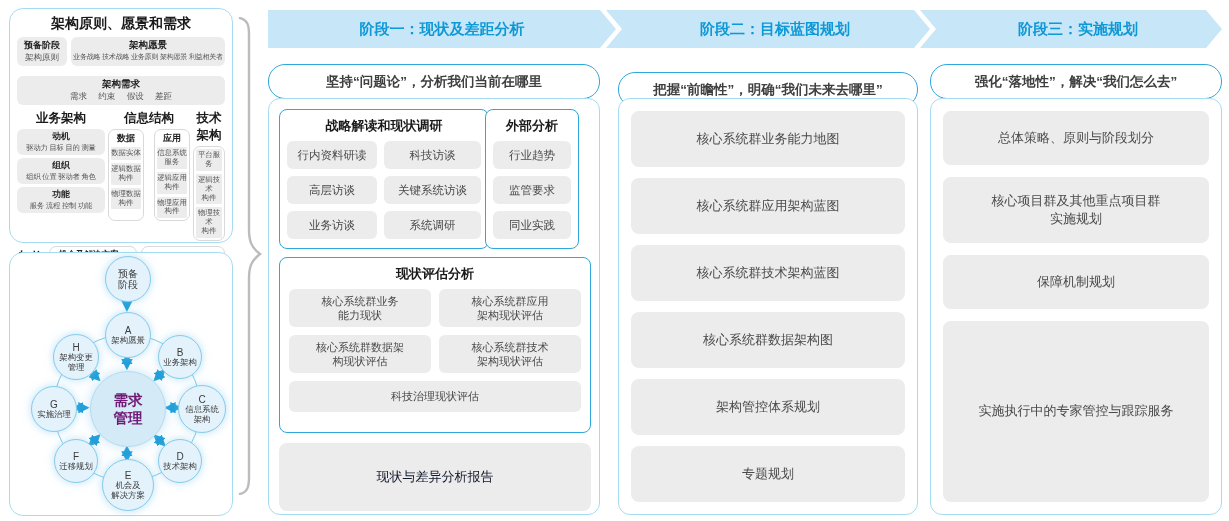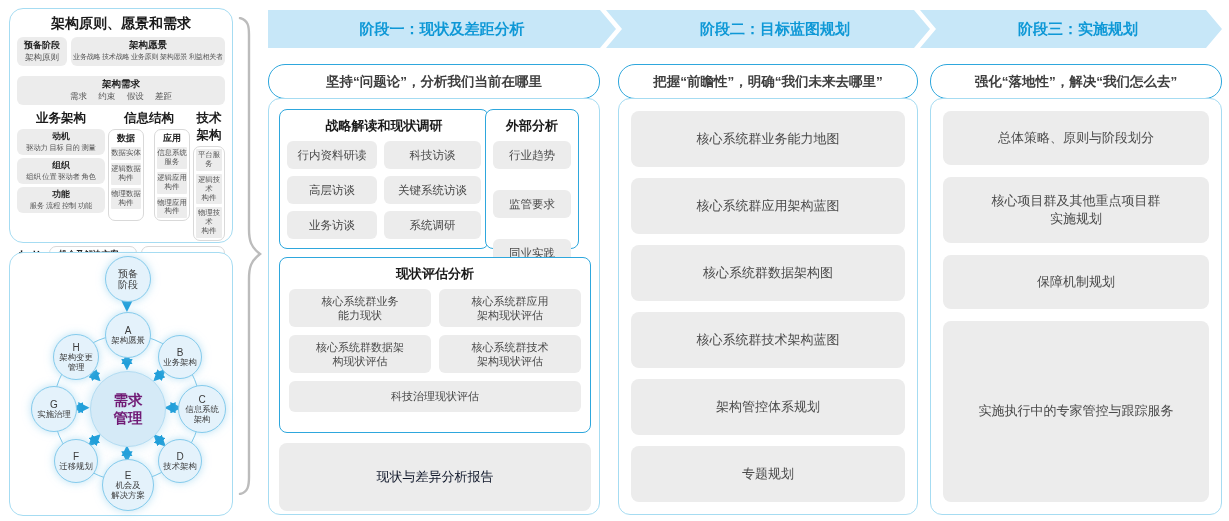--- a/index.html
+++ b/index.html
@@ -106,40 +106,40 @@
   .band2 { left: 606px; width: 324px; }
   .band3 { left: 920px; width: 302px; }
 
   .subtitle {
     position: absolute; top: 64px; height: 35px; background: #fff;
     border: 1.5px solid #2ea7dd; border-radius: 17px;
     display: flex; align-items: center; justify-content: center;
     font-size: 13.5px; font-weight: bold; color: #3f3f3f;
   }
   .sub1 { left: 268px; width: 332px; }
-  .sub2 { left: 618px; width: 300px; }
+  .sub2 { left: 618px; width: 300px; margin-top: 8px; }
   .sub3 { left: 930px; width: 292px; }
 
   
   .pc { position: absolute; top: 98px; height: 417px; background: #fff; border: 1.5px solid #a6dcf2; border-radius: 12px; }
   .pc1 { left: 268px; width: 332px; }
   .pc2 { left: 618px; width: 300px; }
   .pc3 { left: 930px; width: 292px; }
 
   .bluebox { position: absolute; background: #fff; border: 1.5px solid #2ea7dd; border-radius: 8px; }
   .bb-title { text-align: center; font-size: 13px; font-weight: bold; color: #1a1a1a; margin-top: 7px; }
   .research-box { left: 10px; top: 10px; width: 210px; height: 140px; }
   .research-grid { display: grid; grid-template-columns: 1fr 1.08fr; gap: 7px; padding: 6px 7px 0; }
   .gbox-sm {
     background: #ececec; border-radius: 6px; height: 28px;
     display: flex; align-items: center; justify-content: center;
     font-size: 11.5px; color: #4a4a4a;
   }
   .external-box { left: 216px; top: 10px; width: 94px; height: 140px; }
-  .ext-list { display: flex; flex-direction: column; gap: 21px; padding: 6px 7px 0; }
+  .ext-list { display: flex; flex-direction: column; gap: 7px; padding: 6px 7px 0; }
   .assess-box { left: 10px; top: 158px; width: 312px; height: 176px; }
   .assess-grid { display: grid; grid-template-columns: 1fr 1fr; gap: 8px; padding: 6px 9px 0; }
   .assess-grid .gbox-md {
     background: #ececec; border-radius: 6px; height: 38px;
     display: flex; align-items: center; justify-content: center;
     font-size: 11px; color: #4a4a4a; text-align: center; white-space: pre-line; line-height: 1.3;
   }
   .assess-grid .gbox-md:last-child { grid-column: 1 / -1; height: 31px; }
   .report-box {
     position: absolute; left: 10px; top: 344px; width: 312px; height: 68px;
@@ -372,22 +372,22 @@
           <div class="gbox-md">科技治理现状评估</div>
         </div>
     </div>
     <div class="report-box">现状与差异分析报告</div>
   </div>
 
   <div class="pc pc2">
     <div class="p2-list">
         <div class="gbox-lg">核心系统群业务能力地图</div>
         <div class="gbox-lg">核心系统群应用架构蓝图</div>
+        <div class="gbox-lg">核心系统群技术架构蓝图</div>
         <div class="gbox-lg">核心系统群数据架构图</div>
-        <div class="gbox-lg">核心系统群技术架构蓝图</div>
         <div class="gbox-lg">架构管控体系规划</div>
         <div class="gbox-lg">专题规划</div>
       </div>
   </div>
 
   <div class="pc pc3">
     <div class="p3-list">
       <div class="gbox-lg3 p3-i0">总体策略、原则与阶段划分</div>
       <div class="gbox-lg3 p3-i1">核心项目群及其他重点项目群
 实施规划</div>

